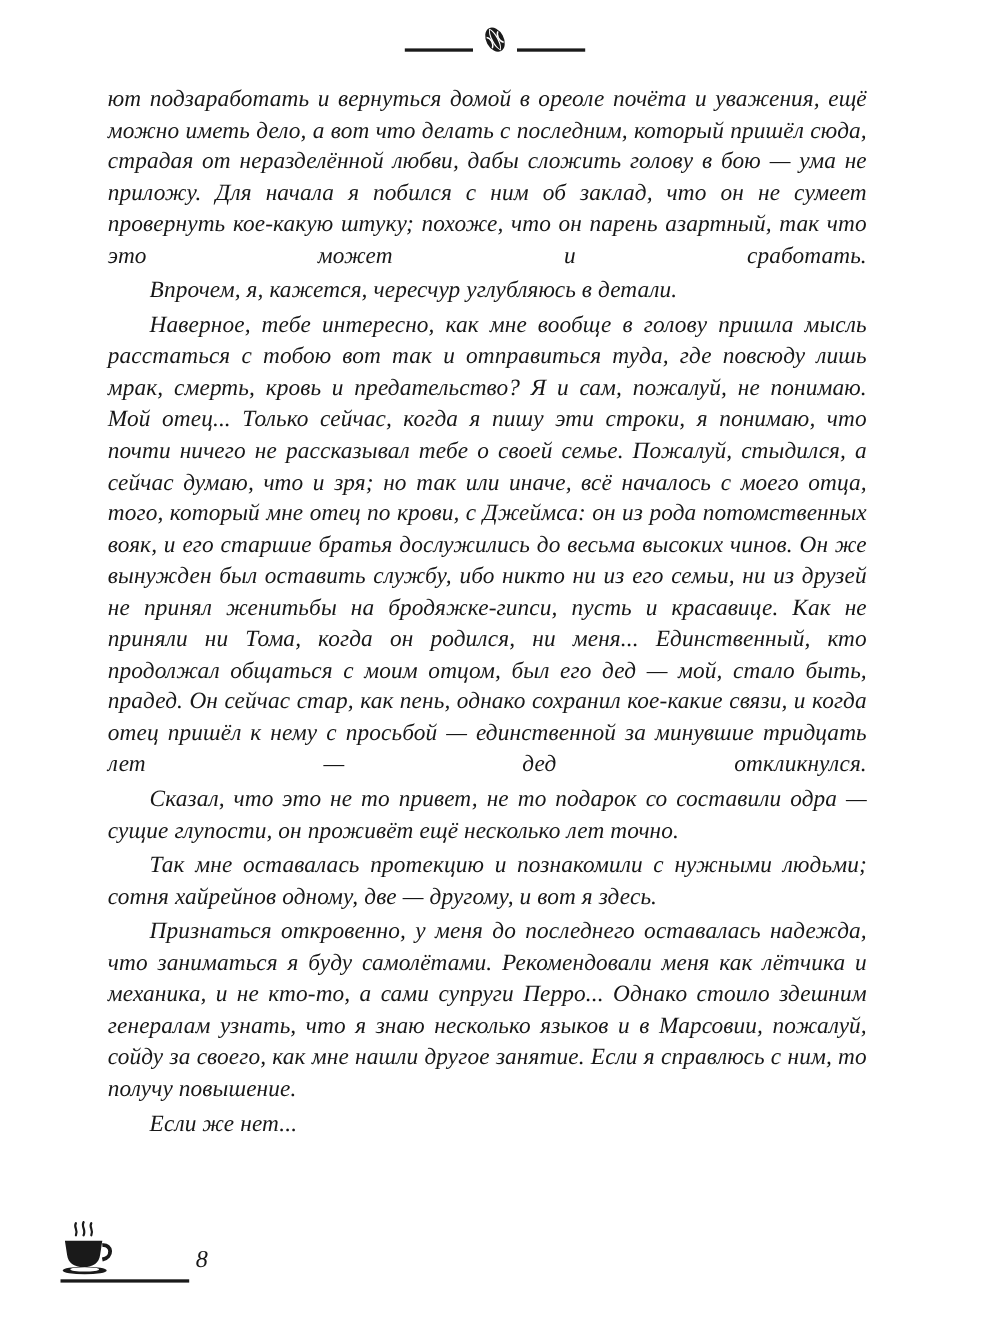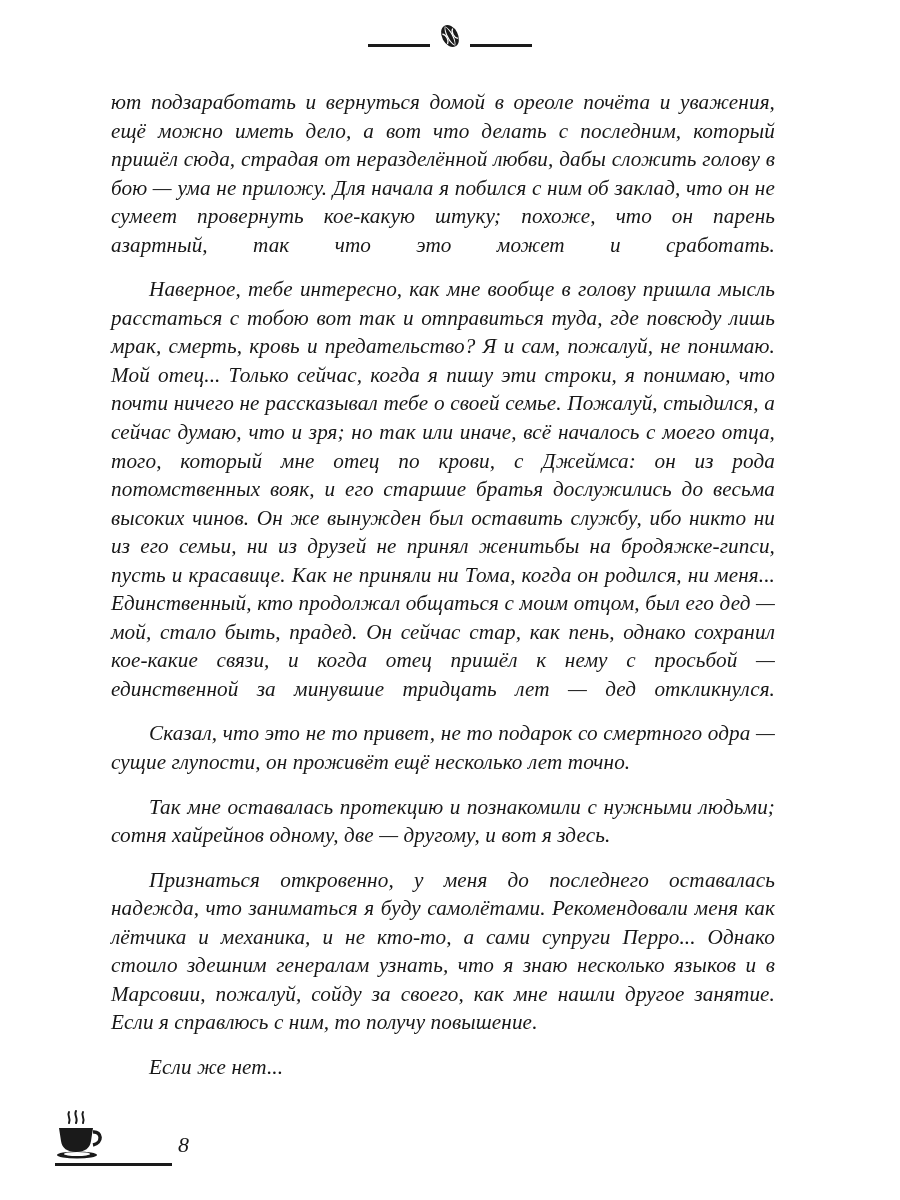--- a/index.html
+++ b/index.html
@@ -45,21 +45,21 @@
 
   
   .textblock {
     position: absolute;
     left: 95px;
     top: 72px;
     width: 696px;
   }
 
   .para {
-    margin: 16px;
+    margin: 3px;
     font-style: italic;
     font-size: 21.2px;
     line-height: 28.55px;
     text-align: justify;
     text-indent: 38px;
     letter-spacing: 0.1px;
     hyphens: manual;
   }
   .para.cont {
     text-indent: 0;
@@ -116,22 +116,23 @@
         <path d="M32 13 C 27 21, 27 43, 32 51 C 37 43, 37 21, 32 13 Z" fill="#1a1a1a"></path>
         <path d="M21 22 C 27 26, 27 38, 21 43" stroke="#ffffff" stroke-width="2.4" fill="none"></path>
         <path d="M43 22 C 37 26, 37 38, 43 43" stroke="#ffffff" stroke-width="2.4" fill="none"></path>
       </g>
     </svg>
     <span class="header-rule-right"></span>
   </div>
 
   <div class="textblock">
     <p class="para cont force-justify">ют подзаработать и вернуться домой в ореоле почёта и ува­жения, ещё можно иметь дело, а вот что делать с послед­ним, который пришёл сюда, страдая от неразделённой любви, дабы сложить голову в бою — ума не приложу. Для начала я побился с ним об заклад, что он не сумеет провернуть кое-какую штуку; похоже, что он парень азартный, так что это может и сработать.</p>
+    <p class="para">Впрочем, я, кажется, чересчур углубляюсь в детали.</p>
     <p class="para force-justify">Наверное, тебе интересно, как мне вообще в голову пришла мысль расстаться с тобою вот так и отправиться туда, где повсюду лишь мрак, смерть, кровь и предательство? Я и сам, пожалуй, не понимаю. Мой отец... Только сейчас, когда я пишу эти строки, я понимаю, что почти ничего не рассказывал тебе о своей семье. Пожалуй, стыдился, а сейчас думаю, что и зря; но так или иначе, всё началось с моего отца, того, который мне отец по крови, с Джеймса: он из рода потомственных вояк, и его старшие братья дослужились до весьма высоких чинов. Он же вынужден был оставить службу, ибо никто ни из его семьи, ни из друзей не принял женитьбы на бродяжке-гипси, пусть и красавице. Как не приняли ни Тома, когда он родился, ни меня... Единственный, кто продолжал общаться с моим отцом, был его дед — мой, стало быть, прадед. Он сейчас стар, как пень, однако сохранил кое-какие связи, и когда отец пришёл к нему с просьбой — единственной за минувшие тридцать лет — дед откликнулся.</p>
-    <p class="para">Сказал, что это не то привет, не то подарок со смертного одра — сущие глупости, он проживёт ещё несколько лет точно.</p>
+    <p class="para">Сказал, что это не то привет, не то подарок со составили одра — сущие глупости, он проживёт ещё несколько лет точно.</p>
     <p class="para">Так мне оставалась протекцию и познакомили с нужными людьми; сотня хайрейнов одному, две — другому, и вот я здесь.</p>
     <p class="para">Признаться откровенно, у меня до последнего оставалась надежда, что заниматься я буду самолётами. Рекомендова­ли меня как лётчика и механика, и не кто-то, а сами супру­ги Перро... Однако стоило здешним генералам узнать, что я знаю несколько языков и в Марсовии, пожалуй, сойду за сво­его, как мне нашли другое занятие. Если я справлюсь с ним, то получу повышение.</p>
     <p class="para">Если же нет...</p>
   </div>
 
   <div class="footer">
     <svg class="footer-cup" viewBox="0 0 100 104" aria-hidden="true">
 
       <path d="M26 4 C 21 12, 31 16, 26 26" stroke="#1a1a1a" stroke-width="4" fill="none" stroke-linecap="round"></path>
       <path d="M40 2 C 35 11, 45 15, 40 26" stroke="#1a1a1a" stroke-width="4" fill="none" stroke-linecap="round"></path>

